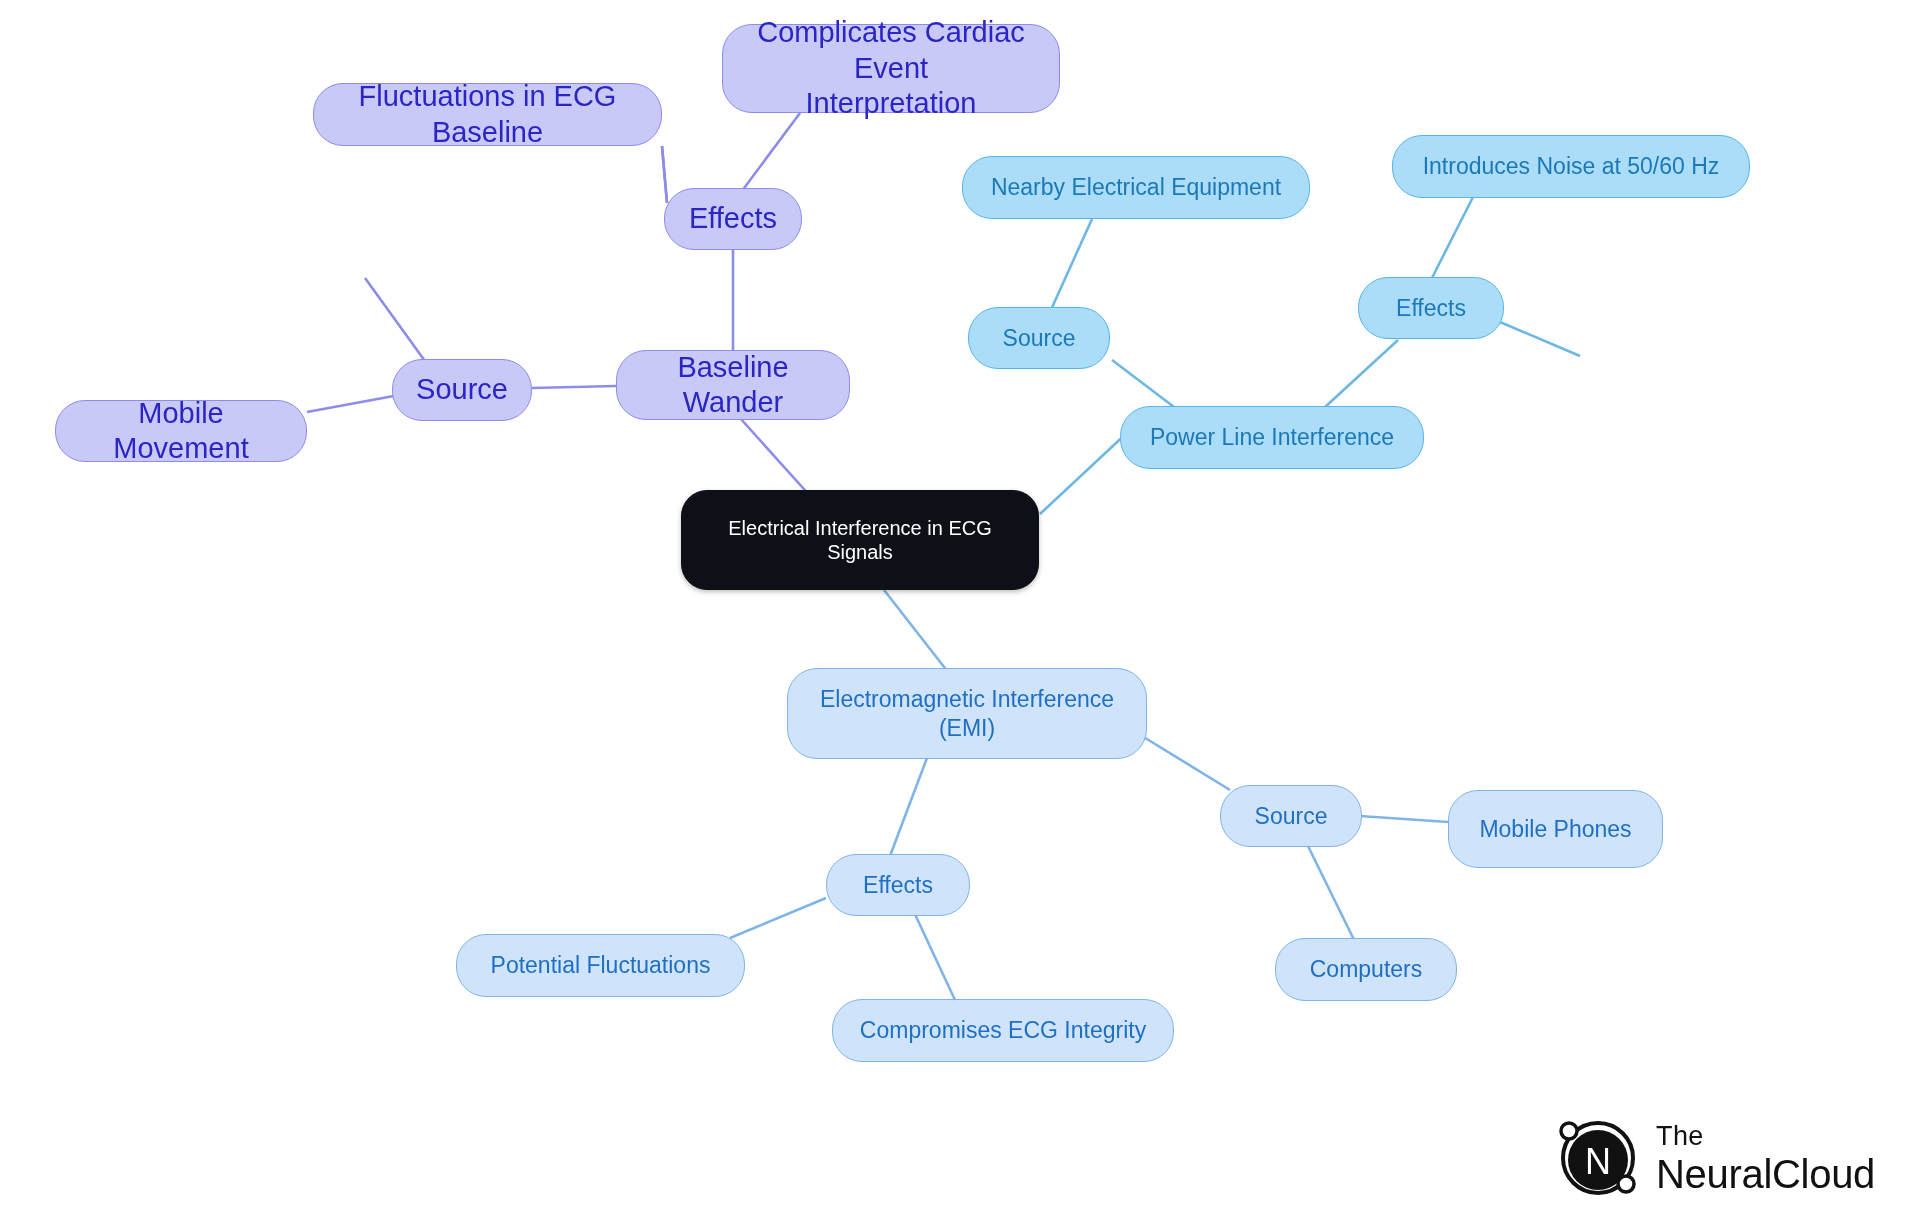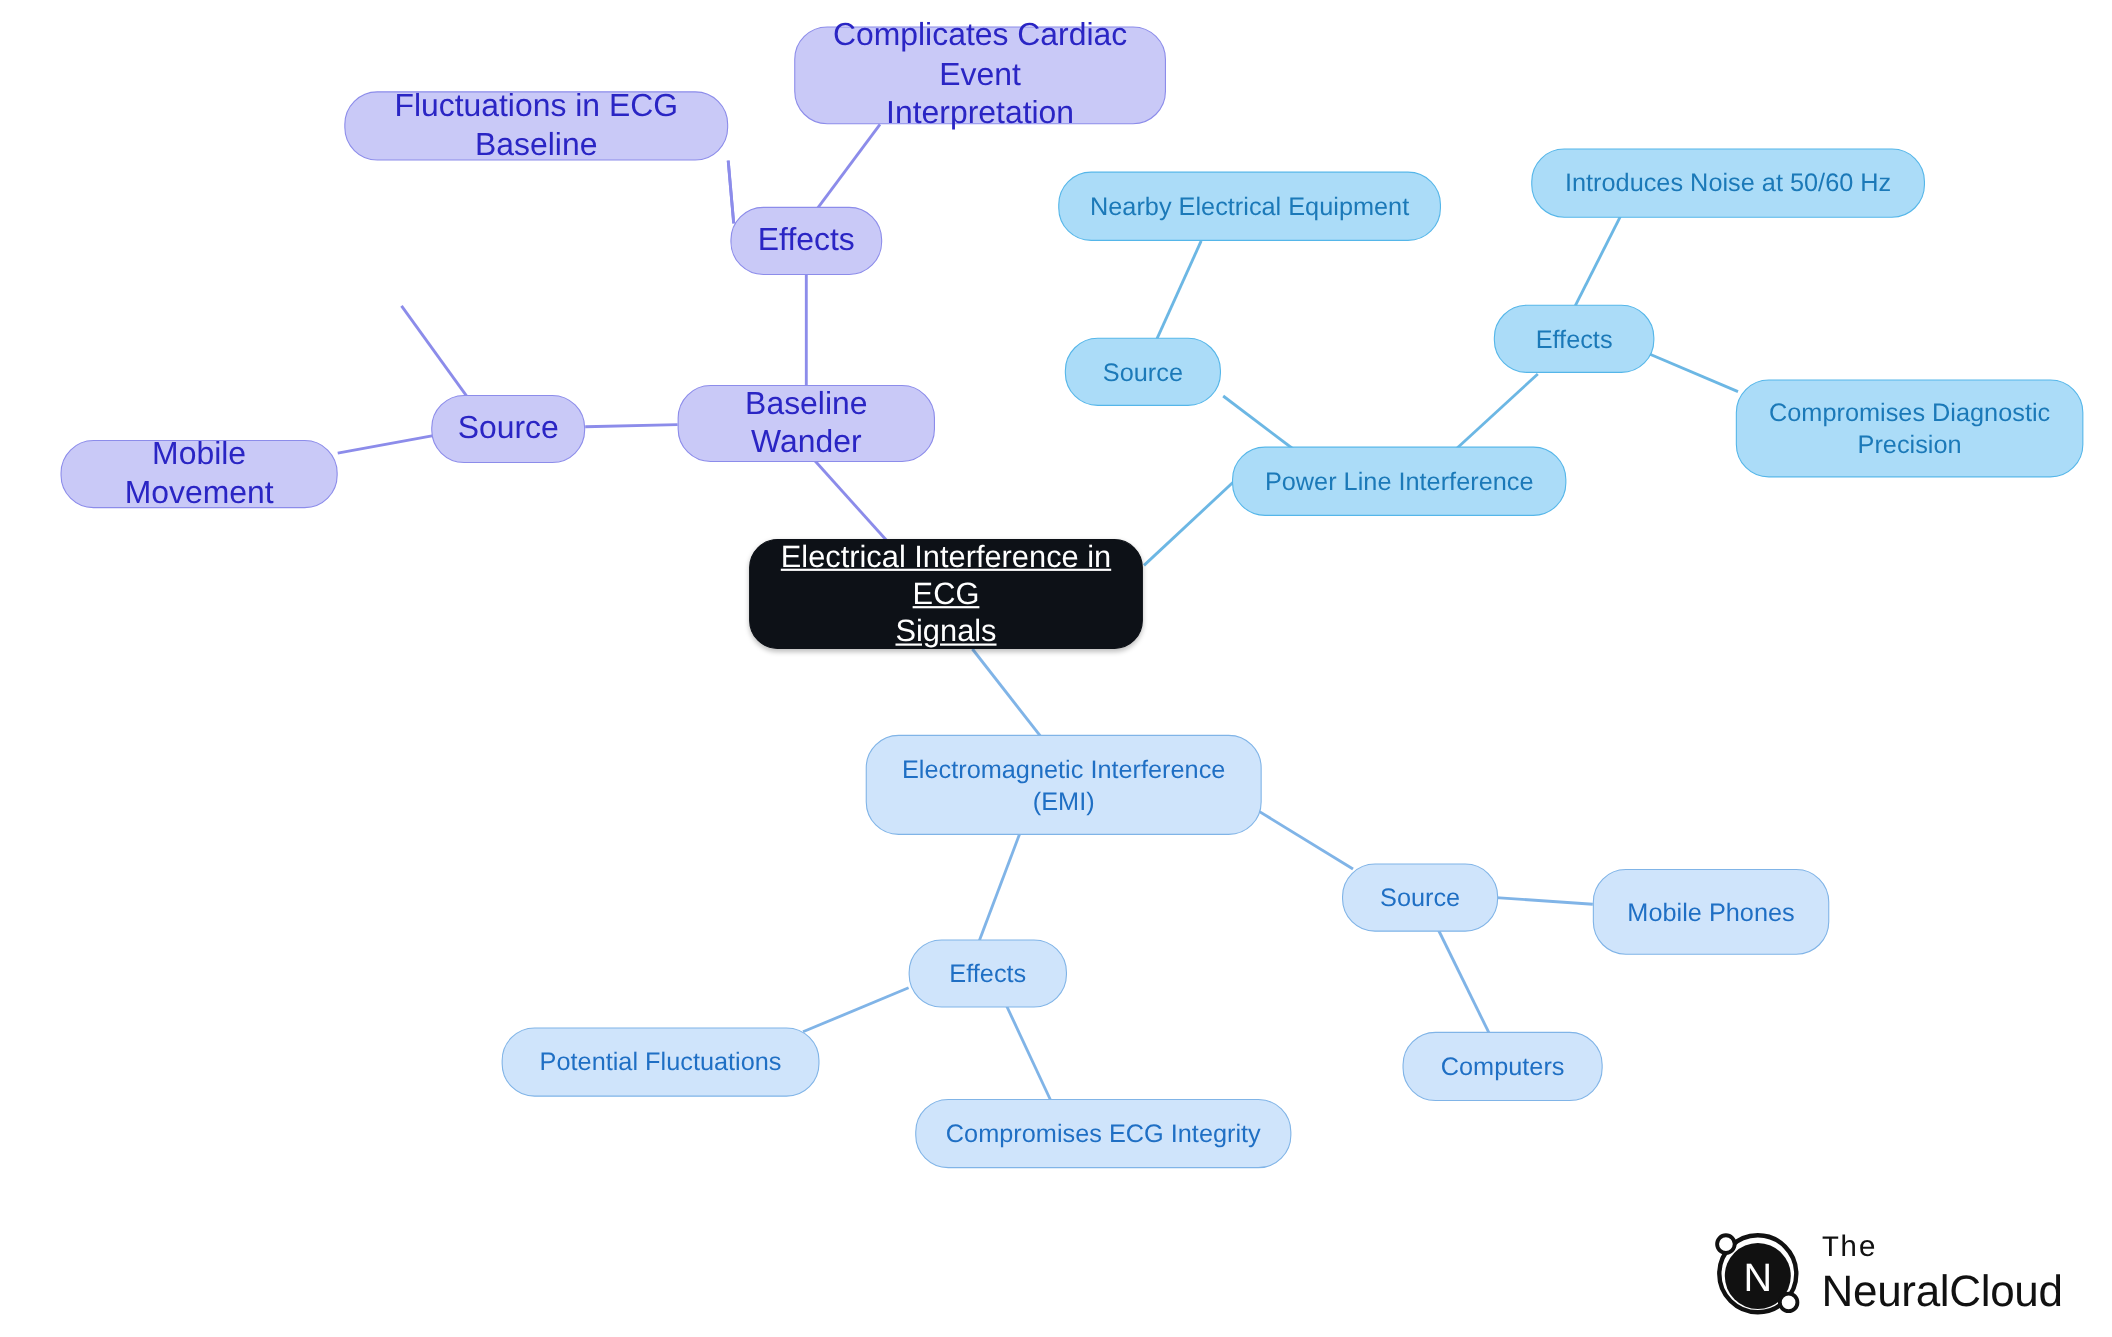--- a/index.html
+++ b/index.html
@@ -35,23 +35,22 @@
     line-height: 1.22;
     border-style: solid;
     border-width: 1.6px;
     white-space: pre-line;
   }
   .node.root {
     background: #0d1117;
     border-color: #0d1117;
     color: #ffffff;
     border-radius: 26px;
-    font-size: 28px;
+    font-size: 20px;
     box-shadow: 0 2px 5px rgba(0,0,0,0.25);
-    text-decoration: underline;
   }
   .node.purple {
     background: #c9c9f7;
     border-color: #8c8cea;
     color: #2a25c4;
     border-radius: 30px;
     font-size: 29px;
   }
   .node.blue-mid {
     background: #abdcf8;
@@ -92,21 +91,20 @@
   #logo-text {
     display: flex;
     flex-direction: column;
     justify-content: center;
     color: #111111;
     line-height: 1.0;
   }
   #logo-the {
     font-size: 27px;
     letter-spacing: 0.4px;
-    font-family: Liberation Mono, monospace;
   }
   #logo-name {
     font-size: 40px;
     letter-spacing: -0.3px;
     margin-top: 4px;
   }
 </style>
 </head>
 <body>
 
@@ -183,24 +181,20 @@
   </div>
 
   <div class="node blue-mid" style="left:1358px; top:277px; width:146px; height:62px;">
     <span class="lbl">Effects</span>
   </div>
 
   <div class="node blue-mid" style="left:1392px; top:135px; width:358px; height:63px;">
     <span class="lbl">Introduces Noise at 50/60 Hz</span>
   </div>
 
-  <div class="node blue-mid" style="left:1578px; top:345px; width:316px; height:89px;">
-    <span class="lbl">Compromises Diagnostic
-Precision</span>
-  </div>
 
   <div class="node blue-light" style="left:787px; top:668px; width:360px; height:91px;">
     <span class="lbl">Electromagnetic Interference
 (EMI)</span>
   </div>
 
   <div class="node blue-light" style="left:1220px; top:785px; width:142px; height:62px;">
     <span class="lbl">Source</span>
   </div>
 

